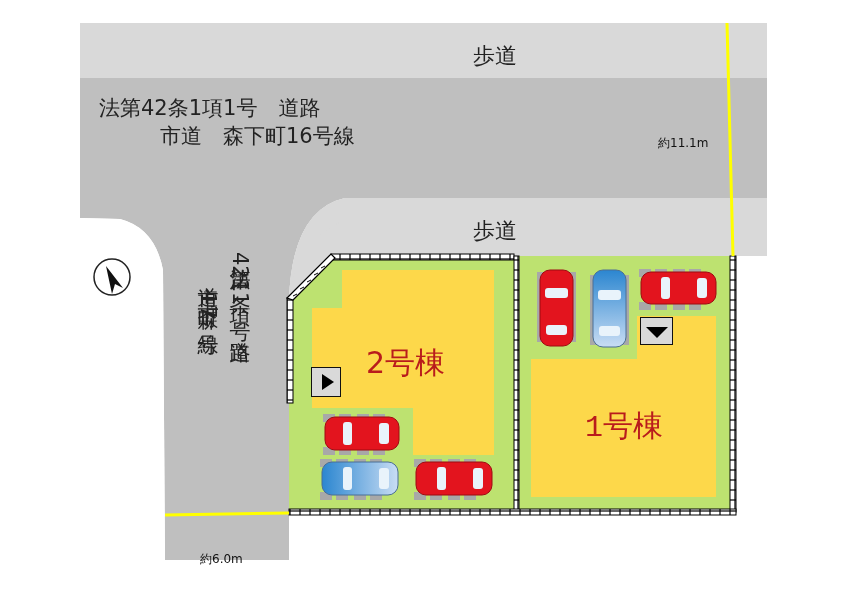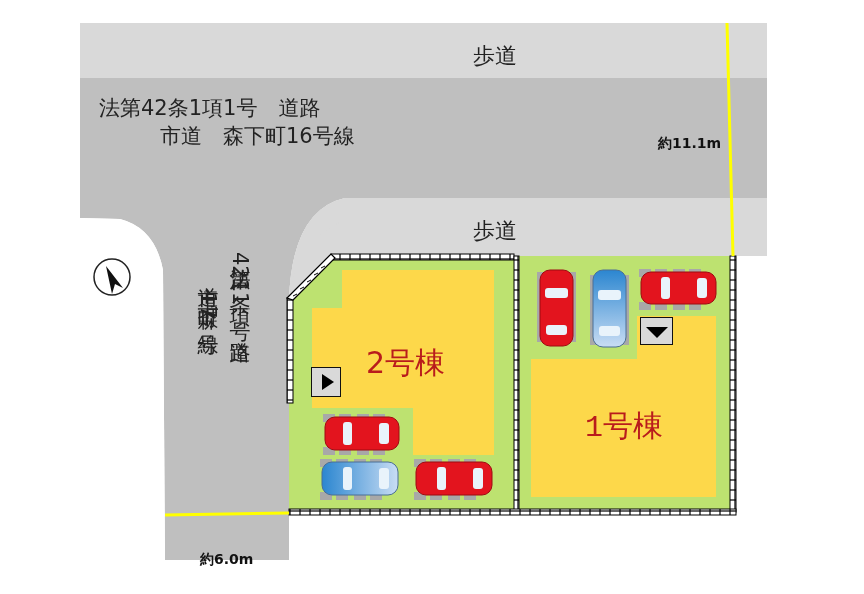--- a/index.html
+++ b/index.html
@@ -2,21 +2,21 @@
 <html><head>
   <meta charset="utf-8">
   <style>
     html, body { margin:0; padding:0; background:#ffffff; }
     body { width:864px; height:594px; position:relative; overflow:hidden;
            font-family:"DejaVu Sans", sans-serif; color:#111; }
     svg { position:absolute; left:0; top:0; }
     .lbl { position:absolute; white-space:nowrap; }
     .road-text { font-size:21px; color:#222; line-height:24px; }
     .walk-text { font-size:22px; color:#222; }
-    .dim-text { font-size:14px; color:#111; font-weight:bold; }
+    .dim-text { font-size:12px; color:#111; font-weight:normal; }
     .lot-text { font-size:30px; color:#b91c1c; }
     .vert { writing-mode:vertical-rl; font-size:21px; color:#222; line-height:24px; letter-spacing:0px; }
     .entry { position:absolute; width:30px; height:30px; background:#d9d9d9; border:1.5px solid #111; box-sizing:border-box;
              display:flex; align-items:center; justify-content:center; }
   </style>
 </head>
 <body>
 
 <svg width="864" height="594" viewBox="0 0 864 594">
   <defs>

